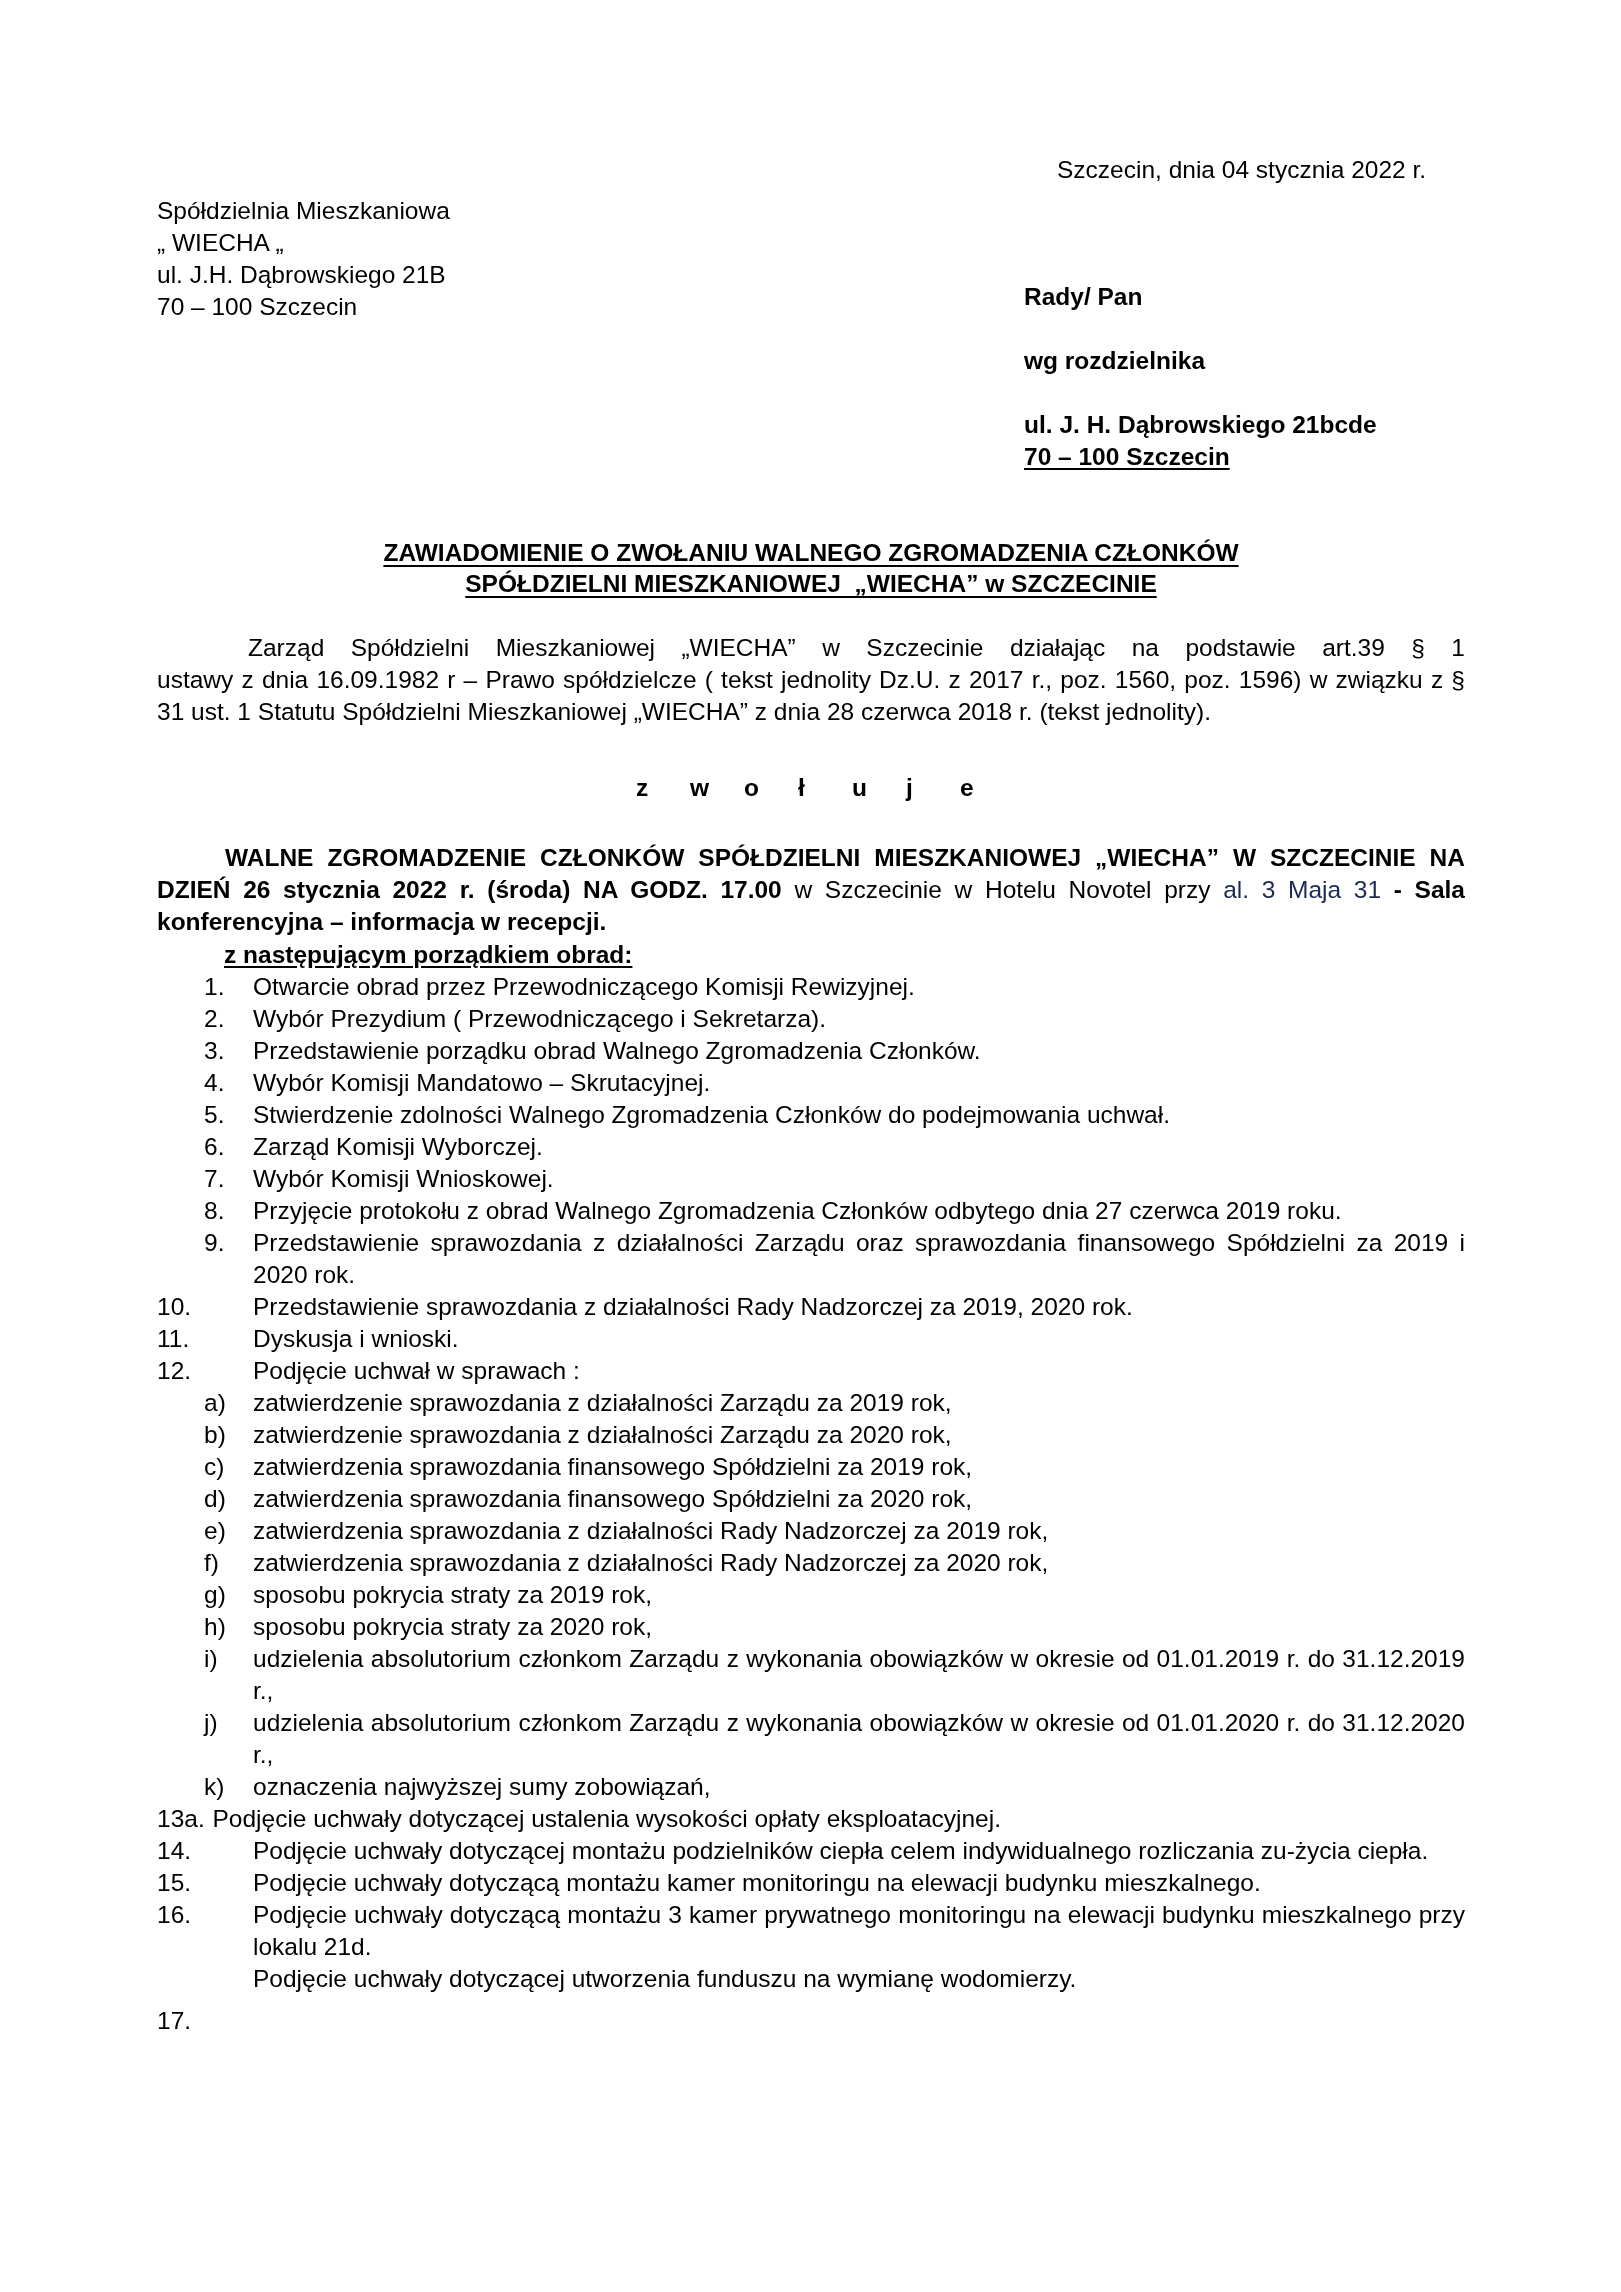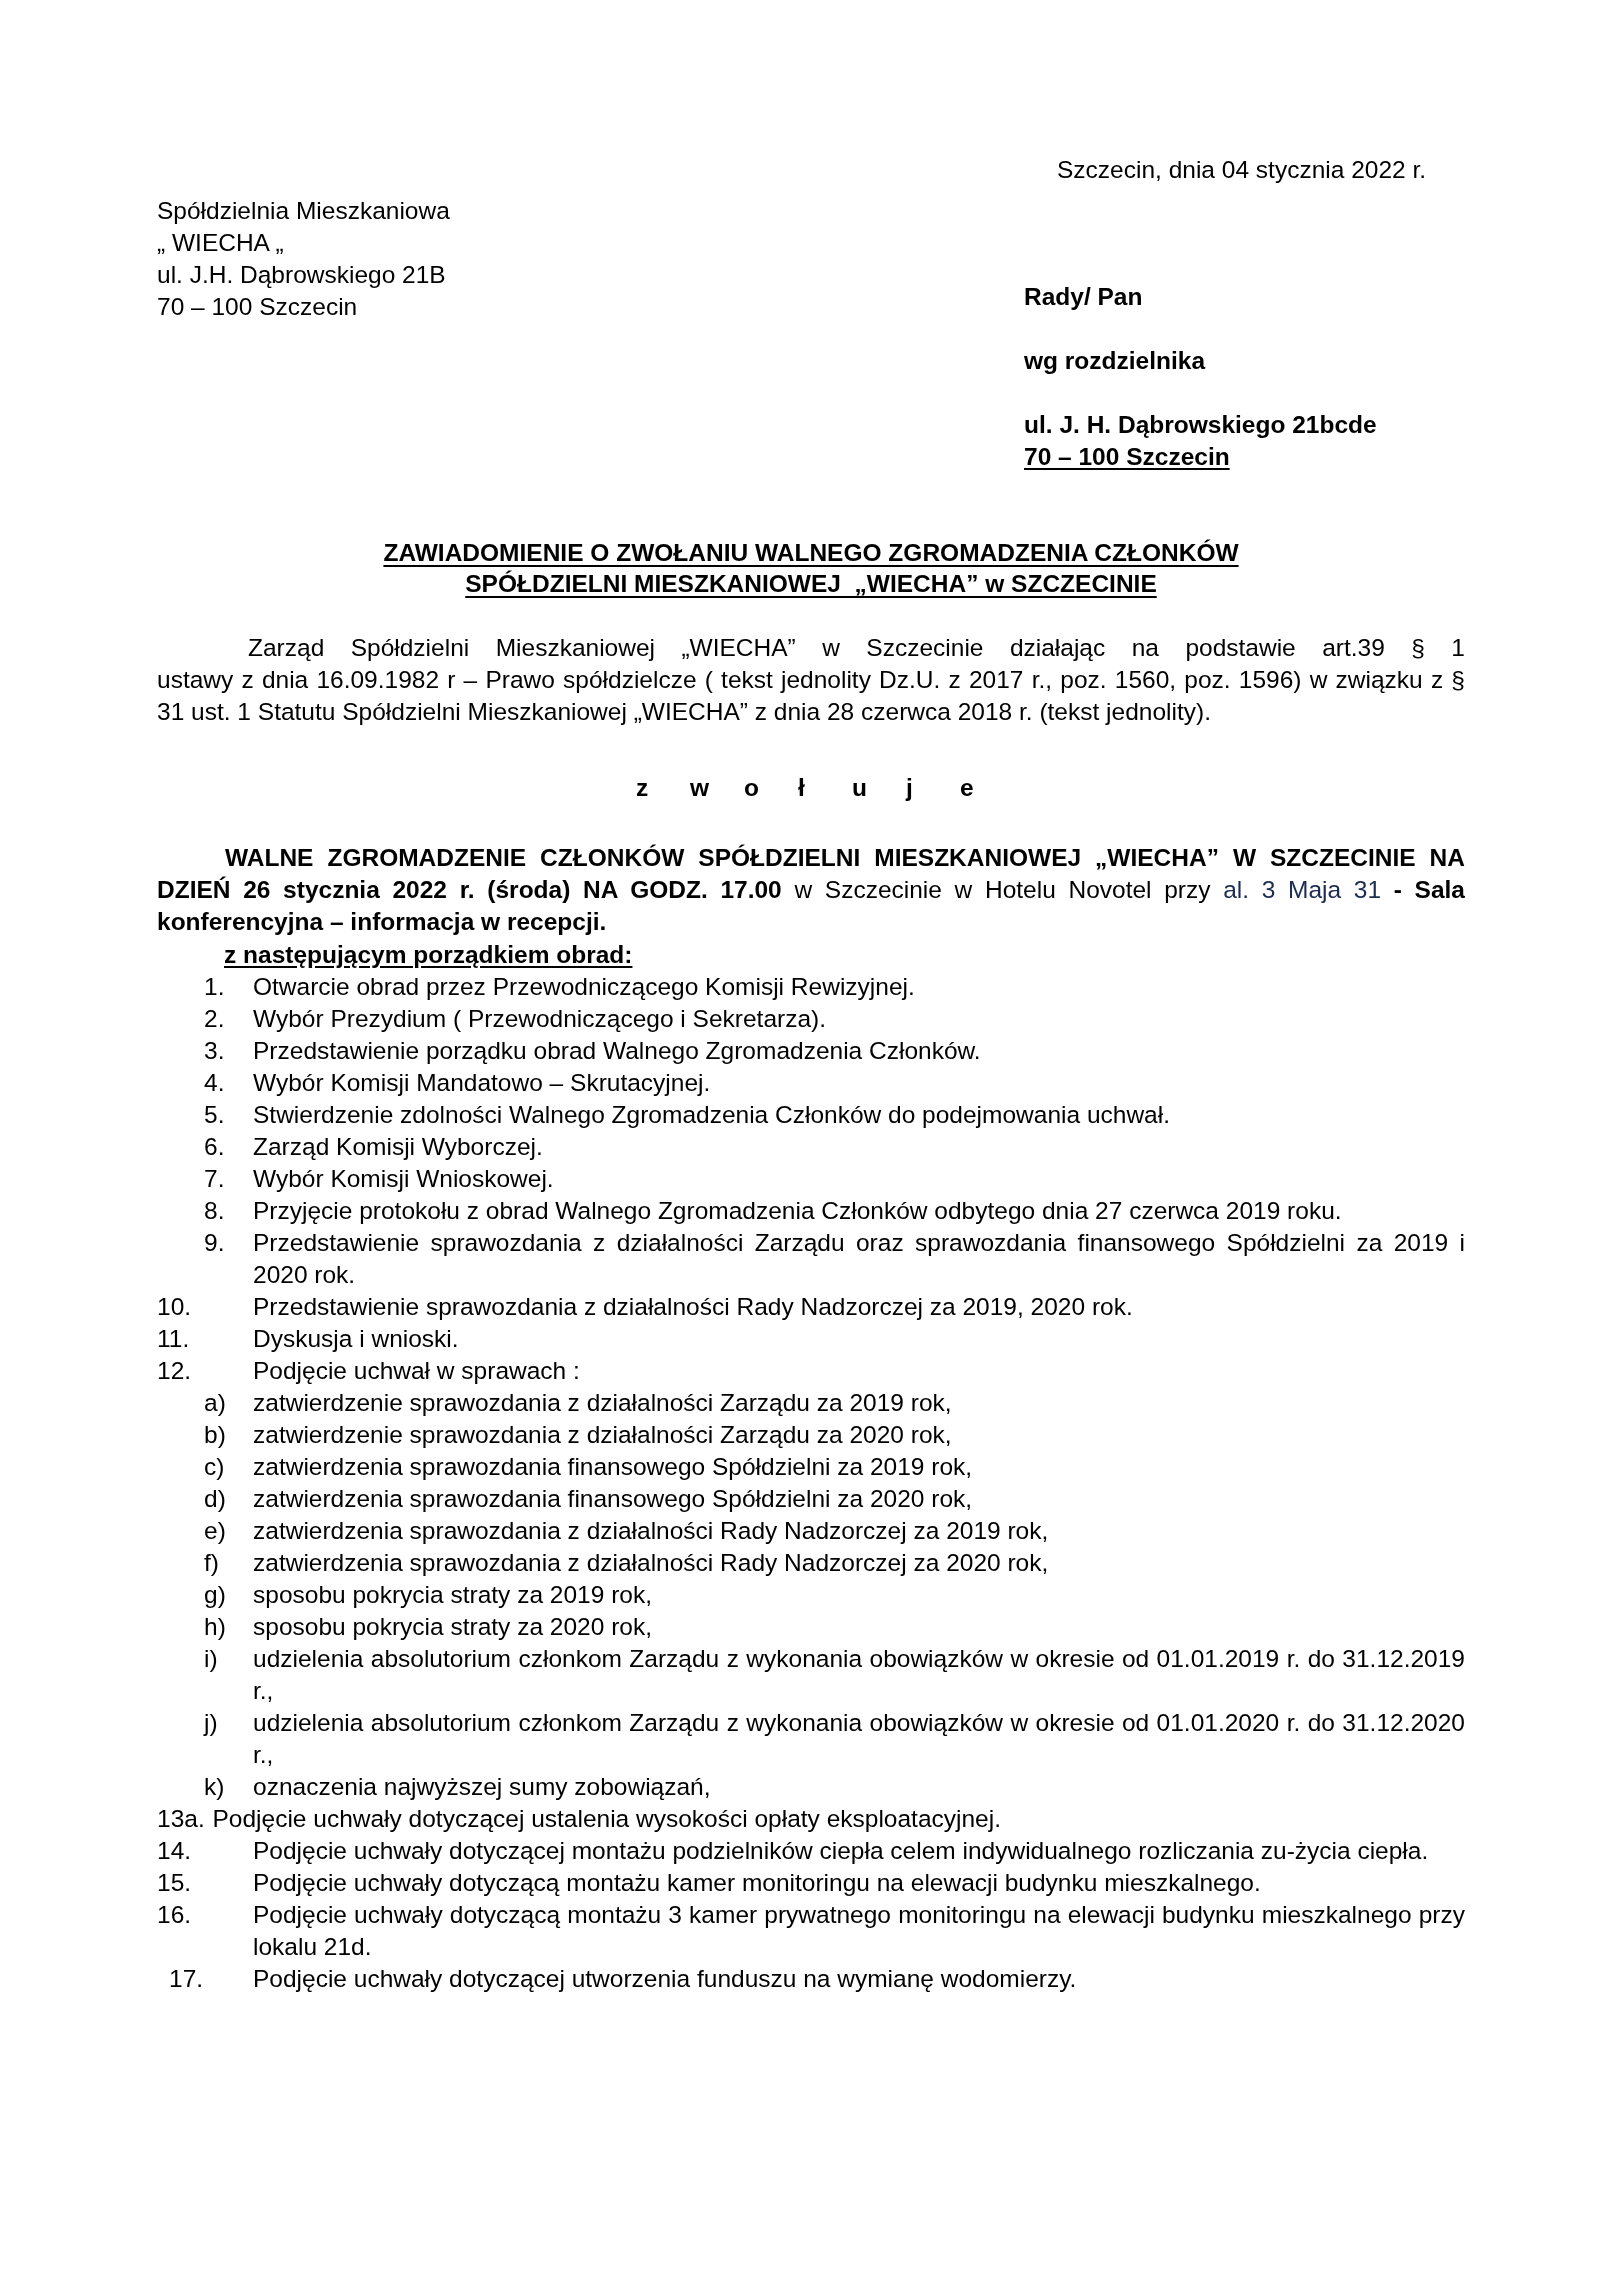--- a/index.html
+++ b/index.html
@@ -103,15 +103,15 @@
     <div class="item"><span class="num" style="left: 47px;">f)</span><span>zatwierdzenia sprawozdania z działalności Rady Nadzorczej za 2020 rok,</span></div>
     <div class="item"><span class="num" style="left: 47px;">g)</span><span>sposobu pokrycia straty za 2019 rok,</span></div>
     <div class="item"><span class="num" style="left: 47px;">h)</span><span>sposobu pokrycia straty za 2020 rok,</span></div>
     <div class="item"><span class="num" style="left: 47px;">i)</span><span>udzielenia absolutorium członkom Zarządu z wykonania obowiązków w okresie od 01.01.2019 r. do 31.12.2019 r.,</span></div>
     <div class="item"><span class="num" style="left: 47px;">j)</span><span>udzielenia absolutorium członkom Zarządu z wykonania obowiązków w okresie od 01.01.2020 r. do 31.12.2020 r.,</span></div>
     <div class="item"><span class="num" style="left: 47px;">k)</span><span>oznaczenia najwyższej sumy zobowiązań,</span></div>
     <div class="item" style="padding-left: 0px;"><span class="num" style="left: 0px; position: static; margin-right: 7.8px;">13a.</span><span>Podjęcie uchwały dotyczącej ustalenia wysokości opłaty eksploatacyjnej.</span></div>
     <div class="item"><span class="num" style="left: 0px;">14.</span><span>Podjęcie uchwały dotyczącej montażu podzielników ciepła celem indywidualnego rozliczania zu-życia ciepła.</span></div>
     <div class="item"><span class="num" style="left: 0px;">15.</span><span>Podjęcie uchwały dotyczącą montażu kamer monitoringu na elewacji budynku mieszkalnego.</span></div>
     <div class="item" style="text-align: justify;"><span class="num" style="left: 0px;">16.</span><span>Podjęcie uchwały dotyczącą montażu 3 kamer prywatnego monitoringu na elewacji budynku mieszkalnego przy lokalu 21d.</span></div>
-    <div class="item"><span class="num" style="left: 12px;">17.</span><span>Podjęcie uchwały dotyczącej utworzenia funduszu na wymianę wodomierzy.</span></div>
+    <div class="item"><span class="num" style="left: 0px; margin-top: 42px;">17.</span><span>Podjęcie uchwały dotyczącej utworzenia funduszu na wymianę wodomierzy.</span></div>
   </div>
 
 
 </body></html>

